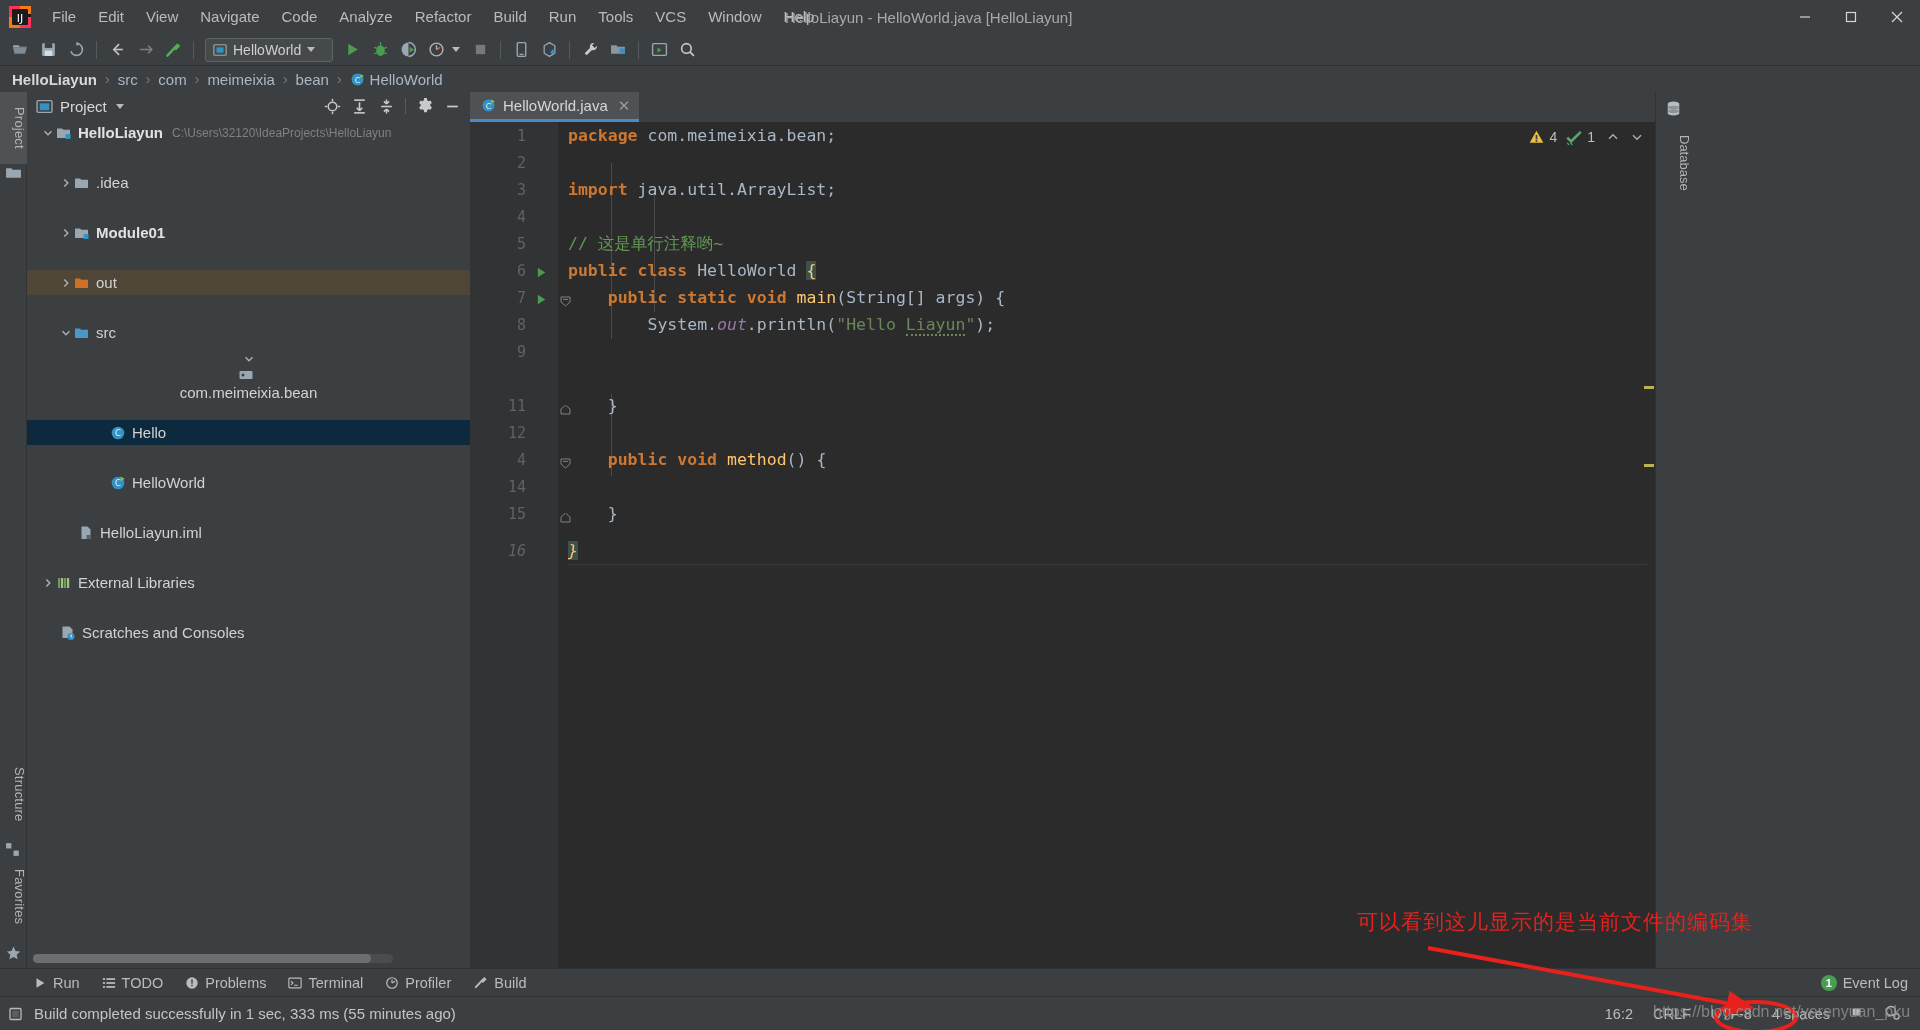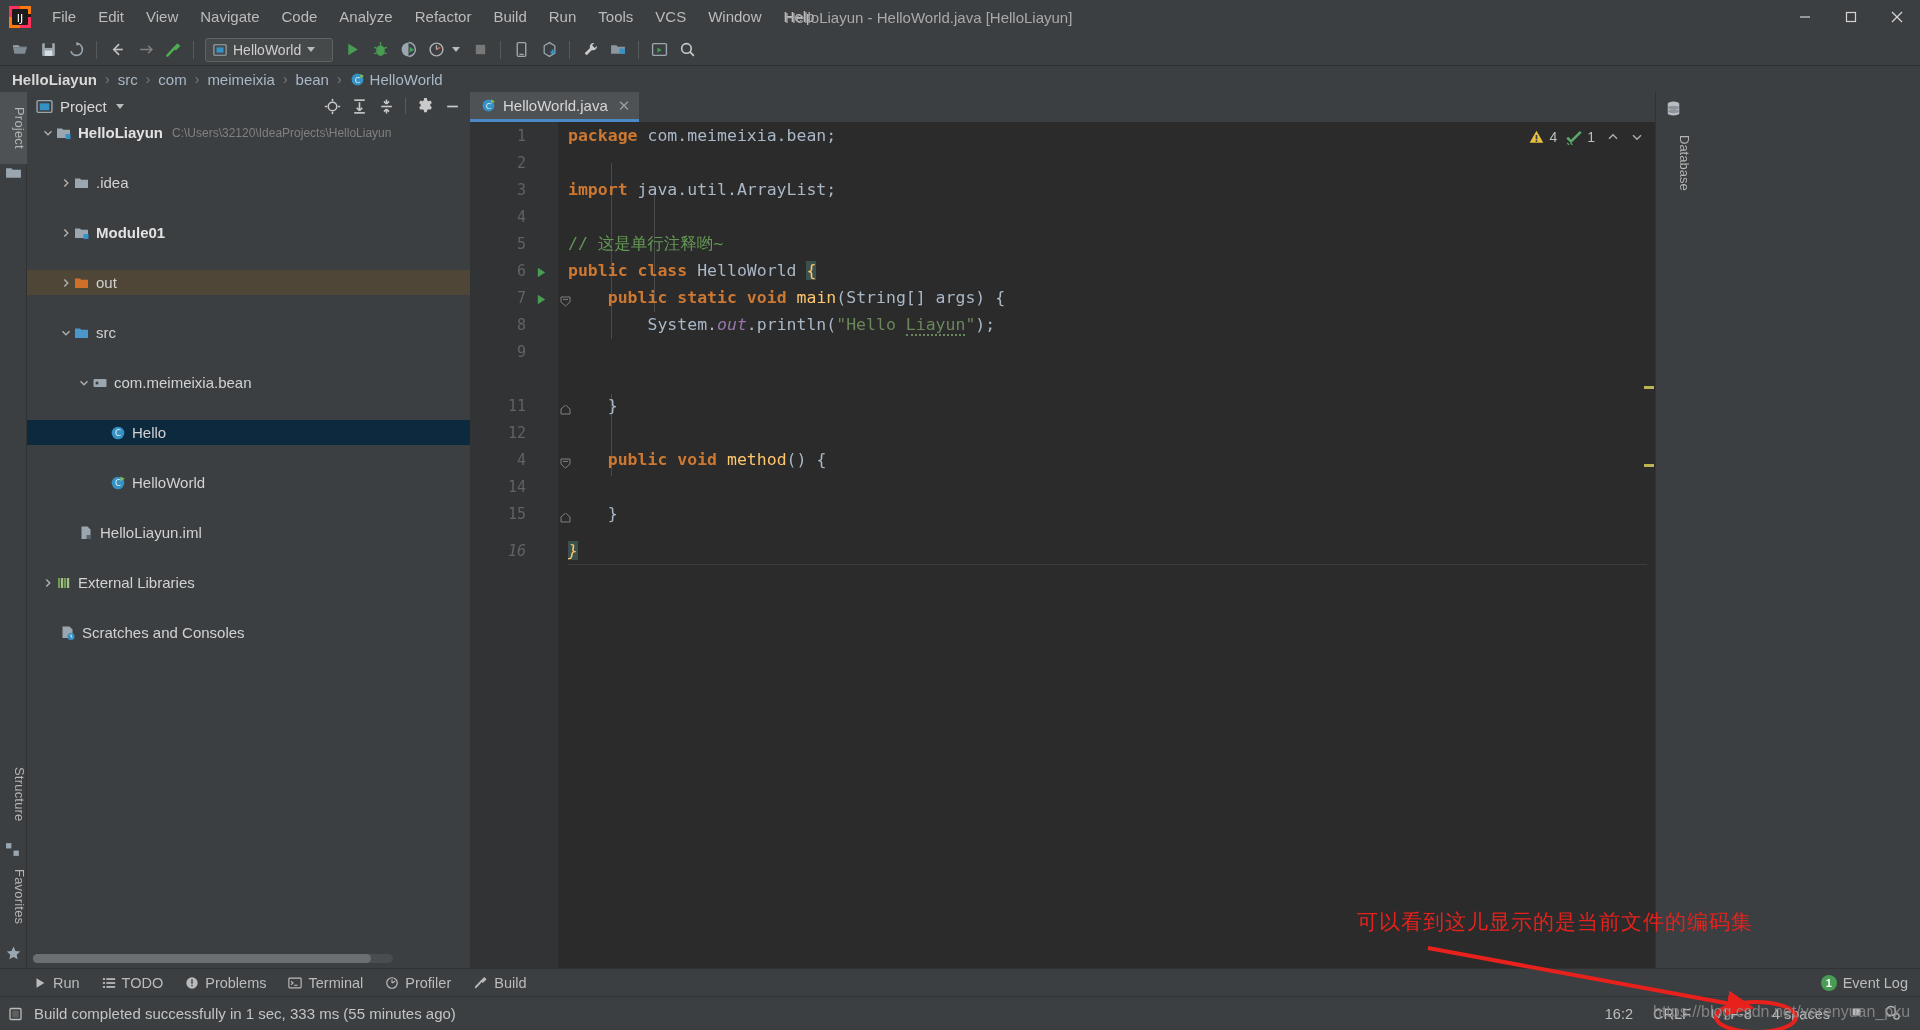--- a/index.html
+++ b/index.html
@@ -534,21 +534,21 @@
             </svg>
           </span>
         <span class="ticon">
             <svg width="16" height="16" viewBox="0 0 16 16">
               <path d="M1 3.5h5l1.2 1.2H14V13H1z" fill="#4c97c9"></path>
             </svg>
           </span>
         <span class="tlabel">src</span>
       </div>
 
-      <div class="trow" style="top:125px;">
+      <div class="trow" style="top:107px;flex-direction:column;">
         <span style="width:50px"></span>
         <span class="twist">
             <svg width="14" height="14" viewBox="0 0 14 14">
               <path d="M3.5 5.3L7 8.8l3.5-3.5" fill="none" stroke="#b0b0b0" stroke-width="1.4"></path>
             </svg>
           </span>
         <span class="ticon">
             <svg width="16" height="16" viewBox="0 0 16 16">
               <rect x="1.5" y="4" width="13" height="8" rx="1" fill="#9aa7b0"></rect>
               <circle cx="5" cy="8" r="1.5" fill="#3c3f41"></circle>

